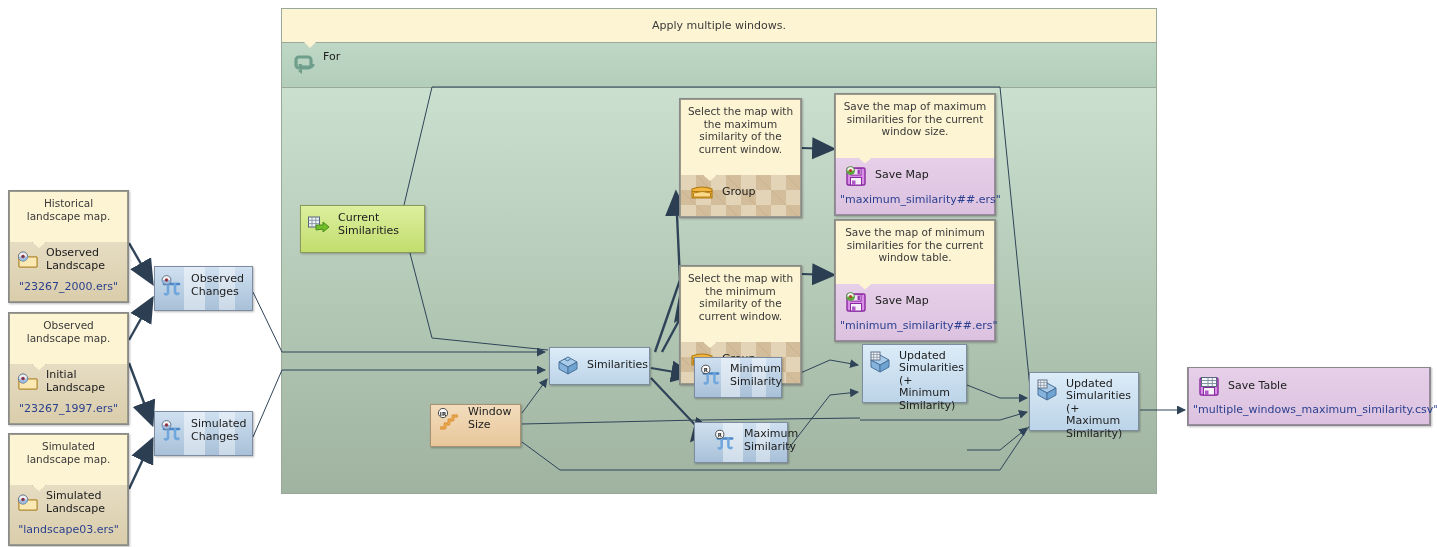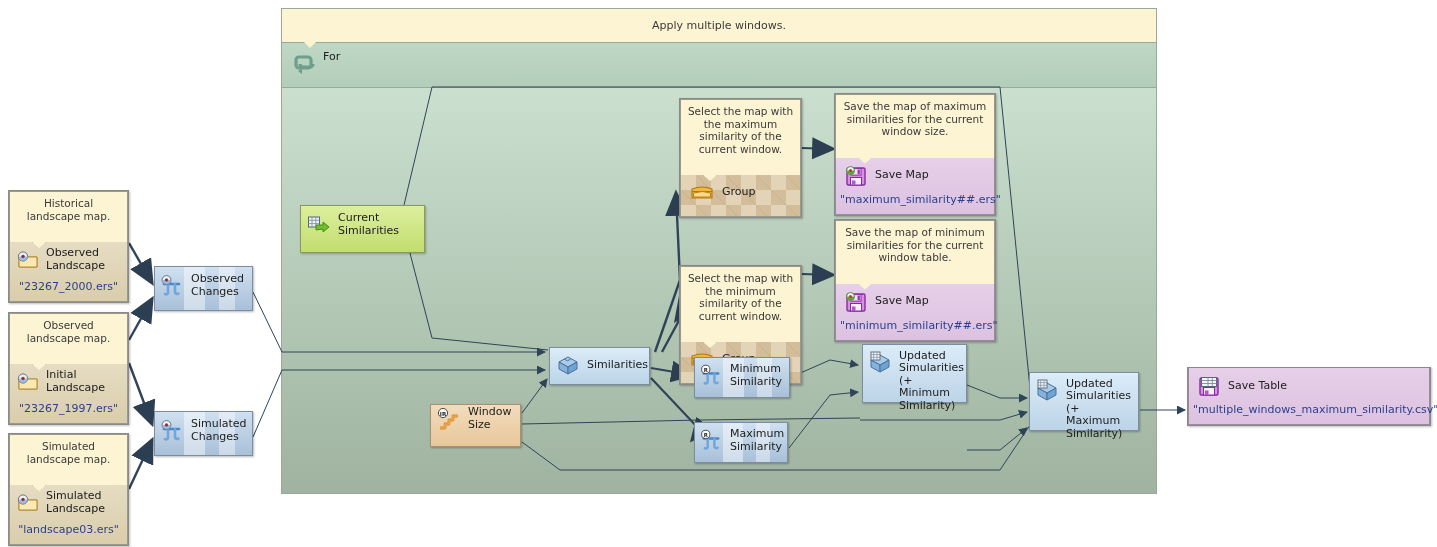--- a/index.html
+++ b/index.html
@@ -453,38 +453,38 @@
           <path d="M3 21 h5 v-4 h4 v-4 h4 v-4 h5" fill="none" stroke="#f0b05a" stroke-width="1.2" stroke-linejoin="round"></path>
           <circle cx="6" cy="6" r="4.6" fill="#f8f8f8" stroke="#3a3a3a" stroke-width=".9"></circle>
           <text x="6" y="8.6" font-size="5.6" font-family="DejaVu Sans, sans-serif" font-weight="bold" fill="#2a2a2a" text-anchor="middle">IR</text>
         </svg>
       </span>
       <span class="ttl">Window
 Size</span>
     </div>
   </div>
 
-  <div class="node blue-band" style="left:694px;top:357px;width:96px;height:41px;">
+  <div class="node blue-band" style="left:694px;top:357px;width:88px;height:41px;">
     <div class="titlerow" style="padding:5px 5px 4px 5px;">
       <span class="ico">
         <svg class="icon-svg" width="23" height="23" viewBox="0 0 24 24">
           <path d="M4 10 h15" stroke="#4a86c8" stroke-width="2.6" fill="none" stroke-linecap="round"></path>
           <path d="M8 10 v9 a2 2 0 0 1 -3 1" stroke="#6fa6dc" stroke-width="2.6" fill="none" stroke-linecap="round"></path>
           <path d="M15 10 v8 a2.2 2.2 0 0 0 3.4 1.6" stroke="#6fa6dc" stroke-width="2.6" fill="none" stroke-linecap="round"></path>
           <circle cx="6" cy="5.6" r="4.3" fill="#fbfbfb" stroke="#3a3a3a" stroke-width=".9"></circle>
           <text x="6" y="8" font-size="5.6" font-family="DejaVu Sans, sans-serif" font-weight="bold" fill="#2a2a2a" text-anchor="middle">R</text>
         </svg>
       </span>
       <span class="ttl">Minimum
 Similarity</span>
     </div>
   </div>
 
   <div class="node blue-band" style="left:694px;top:422px;width:94px;height:41px;">
-    <div class="titlerow" style="padding:5px 5px 4px 5px;">
+    <div class="titlerow" style="padding:5px 5px 4px 19px;">
       <span class="ico">
         <svg class="icon-svg" width="23" height="23" viewBox="0 0 24 24">
           <path d="M4 10 h15" stroke="#4a86c8" stroke-width="2.6" fill="none" stroke-linecap="round"></path>
           <path d="M8 10 v9 a2 2 0 0 1 -3 1" stroke="#6fa6dc" stroke-width="2.6" fill="none" stroke-linecap="round"></path>
           <path d="M15 10 v8 a2.2 2.2 0 0 0 3.4 1.6" stroke="#6fa6dc" stroke-width="2.6" fill="none" stroke-linecap="round"></path>
           <circle cx="6" cy="5.6" r="4.3" fill="#fbfbfb" stroke="#3a3a3a" stroke-width=".9"></circle>
           <text x="6" y="8" font-size="5.6" font-family="DejaVu Sans, sans-serif" font-weight="bold" fill="#2a2a2a" text-anchor="middle">R</text>
         </svg>
       </span>
       <span class="ttl">Maximum

